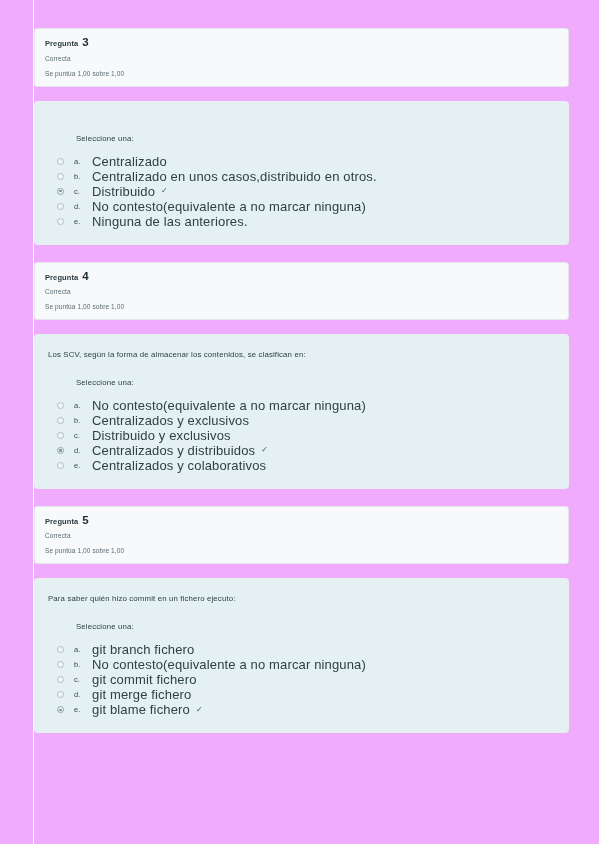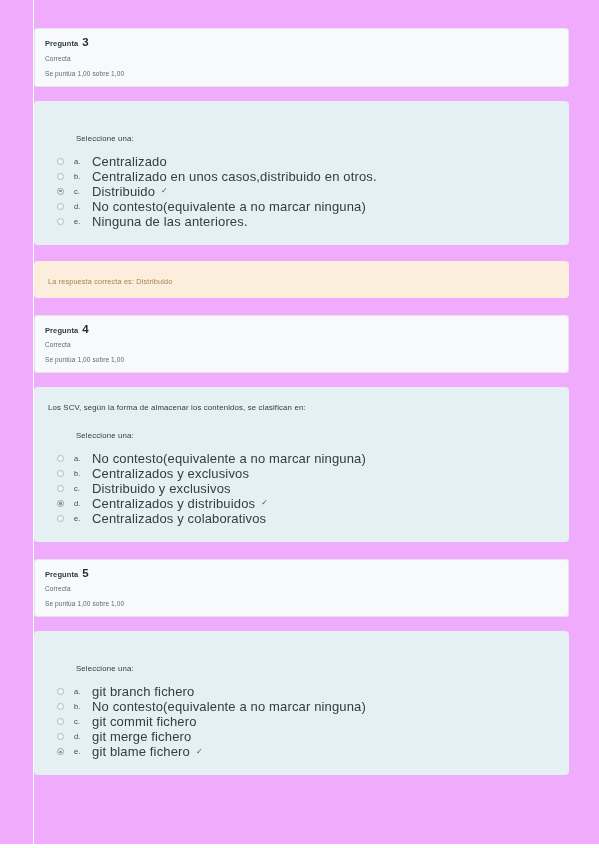--- a/index.html
+++ b/index.html
@@ -208,23 +208,20 @@
           </li>
           <li class="answer-row">
             <span class="radio"></span>
             <span class="ans-letter">e.</span>
             <span class="ans-text">Ninguna de las anteriores.</span>
             <span class="ans-check"></span>
           </li>
         </ul>
       </div>
 
-      <div class="q-feedback">
-        <span class="q-feedback-text">La respuesta correcta es: Distribuido</span>
-      </div>
     </div>
 
     <div class="gap-between-blocks"></div>
 
     <div class="question-block">
       <div class="q-header">
         <div class="q-header-line">
           <span class="q-label">Pregunta</span>
           <span class="q-number">4</span>
         </div>
@@ -277,20 +274,21 @@
       <div class="q-header">
         <div class="q-header-line">
           <span class="q-label">Pregunta</span>
           <span class="q-number">5</span>
         </div>
         <div class="q-state">Correcta</div>
         <div class="q-grade">Se puntúa 1,00 sobre 1,00</div>
       </div>
 
       <div class="q-body">
+        <div class="q-text">Para saber quién hizo commit en un fichero ejecuto:</div>
         <div class="q-prompt">Seleccione una:</div>
         <ul class="answers">
           <li class="answer-row">
             <span class="radio"></span>
             <span class="ans-letter">a.</span>
             <span class="ans-text">git branch fichero</span>
             <span class="ans-check"></span>
           </li>
           <li class="answer-row">
             <span class="radio"></span>

